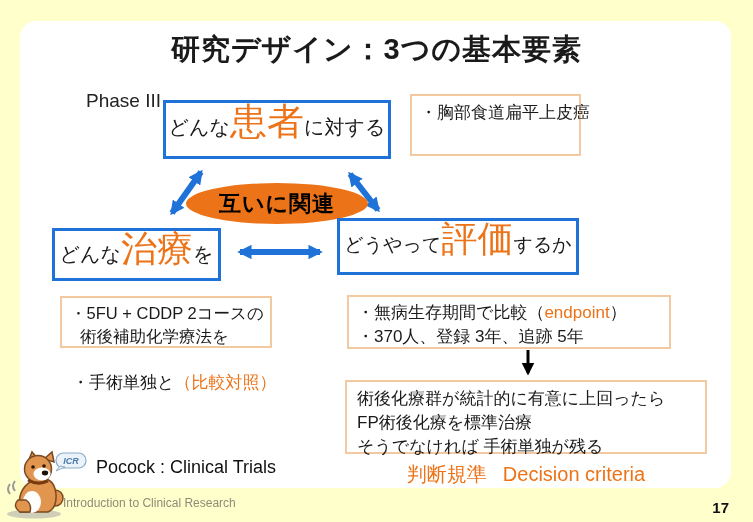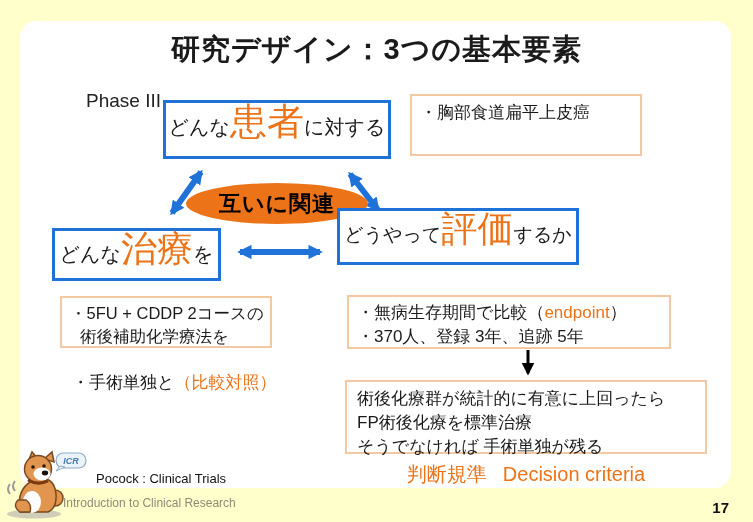--- a/index.html
+++ b/index.html
@@ -27,29 +27,29 @@
   }
   
   .kw-box{
     position:absolute;background:#fff;border:3px solid var(--blue);
     display:flex;align-items:baseline;justify-content:center;
     font-size:20px;color:var(--ink);z-index:3;
   }
   .kw-box .kw{font-size:37px;color:var(--accent);font-weight:500;line-height:1;}
   .box-patient{left:163px;top:100px;width:222px;height:53px;}
   .box-treatment{left:52px;top:228px;width:163px;height:47px;}
-  .box-evaluation{left:337px;top:208px;width:236px;height:51px;font-size:19px;}
+  .box-evaluation{left:337px;top:218px;width:236px;height:51px;font-size:19px;}
   .box-evaluation .kw,.box-treatment .kw{font-size:36px;text-align:right;}
   
   .tan-box{
     position:absolute;background:#fff;border:2px solid var(--tan);
     font-size:17px;line-height:1.5;color:var(--ink);padding:4px 8px;
     z-index:3;box-sizing:border-box;
   }
-  .box-patient-detail{left:410px;top:94px;width:232px;height:62px;}
+  .box-patient-detail{left:410px;top:94px;width:171px;height:62px;}
   .box-treatment-detail{left:60px;top:296px;width:212px;height:52px;font-size:16.5px;line-height:1.4;}
   .box-treatment-detail .indent{padding-left:10px;display:block;}
   .box-evaluation-detail{left:347px;top:295px;width:324px;height:54px;line-height:1.42;}
   .box-decision{left:345px;top:380px;width:362px;height:74px;line-height:1.4;padding:5px 10px;}
   .tan-box div{white-space:nowrap;}
   .hl{color:var(--accent);}
   
   .relation-ellipse{
     position:absolute;left:186px;top:183px;width:182px;height:41px;
     background:var(--accent);border-radius:50%;
@@ -58,21 +58,21 @@
   }
   .comparison-note{
     position:absolute;left:72px;top:371px;font-size:17px;z-index:3;white-space:nowrap;
   }
   .decision-caption{
     position:absolute;left:345px;top:461px;width:362px;text-align:center;
     color:var(--accent);font-size:20px;z-index:3;white-space:nowrap;
   }
   .decision-caption .en{margin-left:16px;}
   .reference-text{
-    position:absolute;left:96px;top:471px;font-size:13px;color:#111;z-index:3;
+    position:absolute;left:96px;top:457px;font-size:18px;color:#111;z-index:3;
   }
   .footer-text{
     position:absolute;left:63px;top:496px;font-size:12px;color:var(--footer-gray);z-index:3;
   }
   .page-number{
     position:absolute;right:24px;top:499px;font-size:15px;font-weight:bold;color:#111;z-index:3;
   }
   .arrow-layer{position:absolute;left:0;top:0;width:753px;height:522px;z-index:1;}
   .mascot{position:absolute;left:4px;top:450px;z-index:4;}
 </style>

